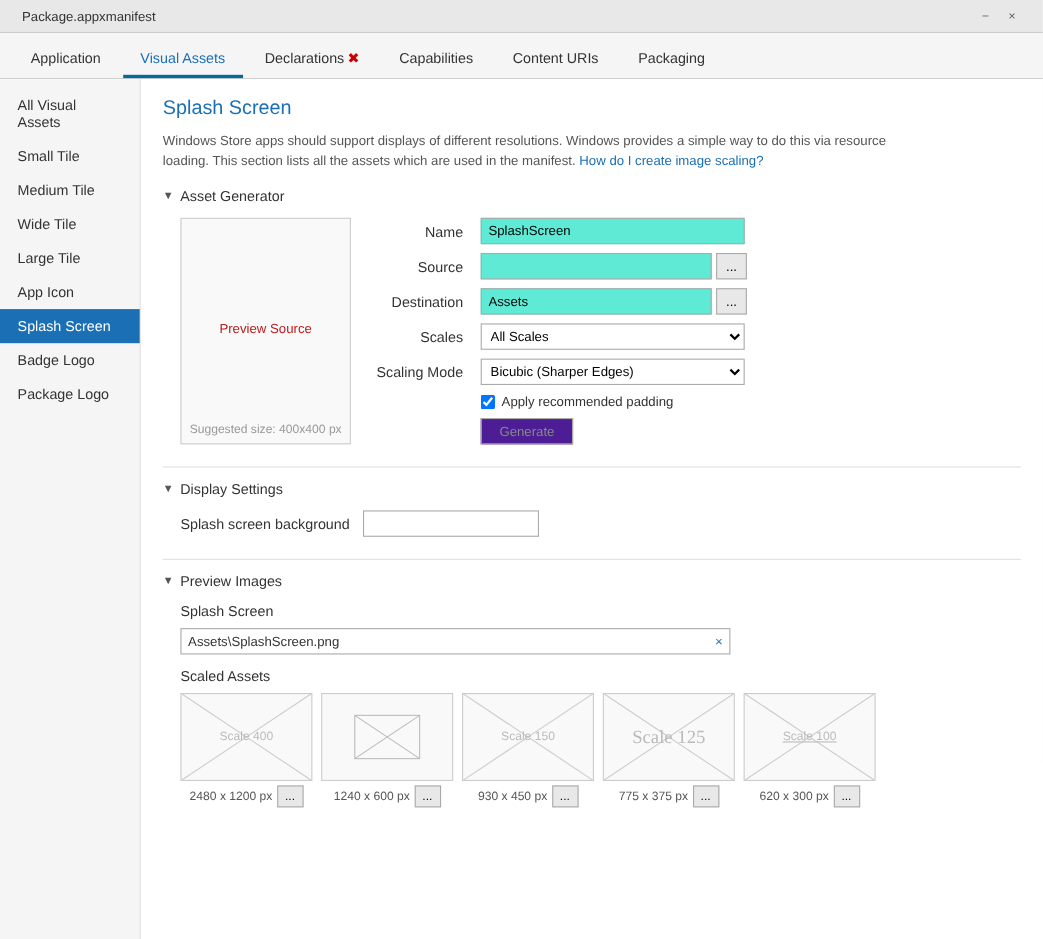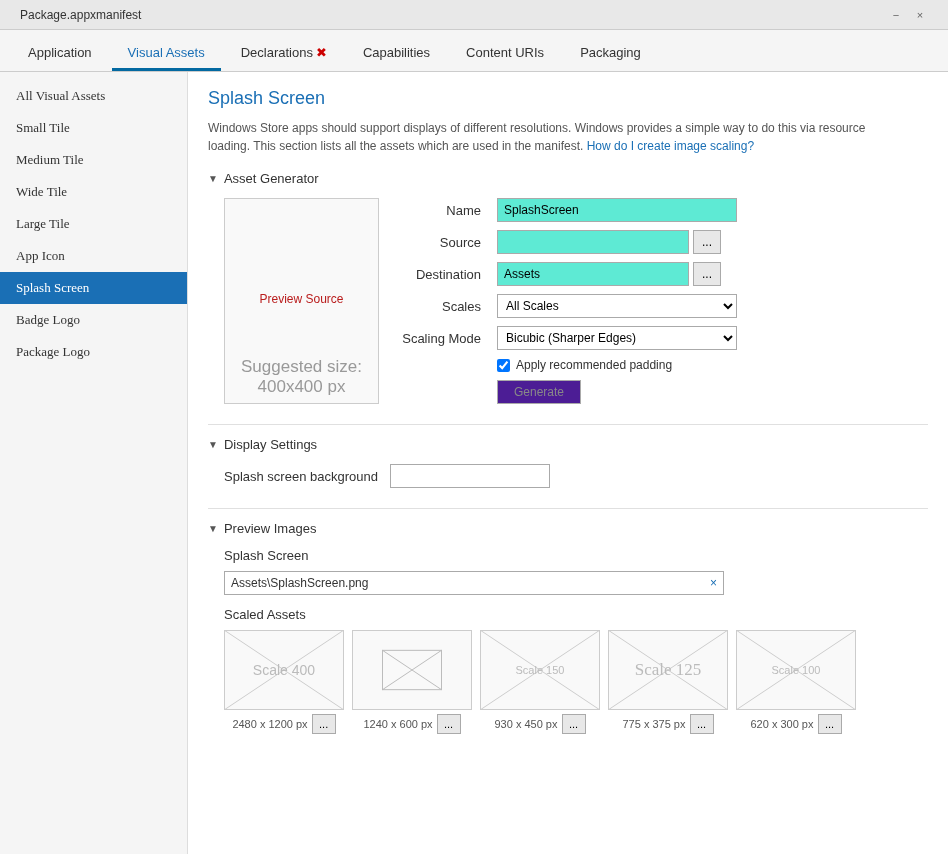--- a/index.html
+++ b/index.html
@@ -48,26 +48,25 @@
 
     
     .main-layout {
       display: flex;
       height: calc(854px - 72px);
       background: white;
     }
 
     
     .sidebar {
-      width: 188px;
+      width: 128px;
       background: #f5f5f5;
       border-right: 1px solid #ddd;
       padding-top: 8px;
       flex-shrink: 0;
-      font-family: Liberation Serif, serif;
     }
     .sidebar-item {
       padding: 8px 16px;
       font-size: 13px;
       cursor: pointer;
       color: #333;
     }
     .sidebar-item.active {
       background: #1a6fb5;
       color: white;
@@ -128,21 +127,21 @@
       align-items: center;
       justify-content: center;
       position: relative;
     }
     .preview-box-label {
       font-size: 12px;
       color: #b91c1c;
       margin-bottom: 4px;
     }
     .preview-box-size {
-      font-size: 17px;
+      font-size: 11px;
       color: #999;
       position: absolute;
       bottom: 6px;
       left: 0; right: 0;
       text-align: center;
     }
 
     .form-grid {
       display: grid;
       grid-template-columns: 90px 1fr;
@@ -162,21 +161,21 @@
       gap: 4px;
     }
     .form-input {
       border: 1px solid #aaa;
       padding: 3px 6px;
       font-size: 12px;
       background: #5eead4;
       height: 24px;
     }
     .form-input-full { width: 240px; }
-    .form-input-short { width: 192px; }
+    .form-input-short { width: 210px; }
     .btn-browse {
       border: 1px solid #aaa;
       background: #e8e8e8;
       padding: 2px 6px;
       font-size: 12px;
       height: 24px;
       cursor: pointer;
       min-width: 28px;
     }
 
@@ -438,21 +437,21 @@
         <div class="scaled-assets-label">Scaled Assets</div>
 
         <div class="scaled-assets-row">
 
           <div class="scale-item">
             <div class="scale-thumb">
               <svg viewBox="0 0 120 80" width="120" height="80">
                 <line x1="0" y1="0" x2="120" y2="80" stroke="#ccc" stroke-width="1"></line>
                 <line x1="120" y1="0" x2="0" y2="80" stroke="#ccc" stroke-width="1"></line>
               </svg>
-              <span style="position:absolute;font-size:14px;color:#bbb;">Scale 400</span>
+              <span style="position:absolute;font-size:11px;color:#bbb;">Scale 400</span>
             </div>
             <div class="scale-info">
               <span>2480 x 1200 px</span>
               <button class="btn-browse-sm">...</button>
             </div>
           </div>
 
           <div class="scale-item">
             <div class="scale-thumb">
               <svg viewBox="0 0 120 80" width="120" height="80">
@@ -494,21 +493,21 @@
               <button class="btn-browse-sm">...</button>
             </div>
           </div>
 
           <div class="scale-item">
             <div class="scale-thumb">
               <svg viewBox="0 0 120 80" width="120" height="80">
                 <line x1="0" y1="0" x2="120" y2="80" stroke="#ccc" stroke-width="1"></line>
                 <line x1="120" y1="0" x2="0" y2="80" stroke="#ccc" stroke-width="1"></line>
               </svg>
-              <span style="position:absolute;font-size:11px;color:#bbb;">Scale 100</span>
+              <span style="position:absolute;font-size:11px;color:#bbb;text-decoration:underline;">Scale 100</span>
             </div>
             <div class="scale-info">
               <span>620 x 300 px</span>
               <button class="btn-browse-sm">...</button>
             </div>
           </div>
 
         </div>
       </div>
     </div>

